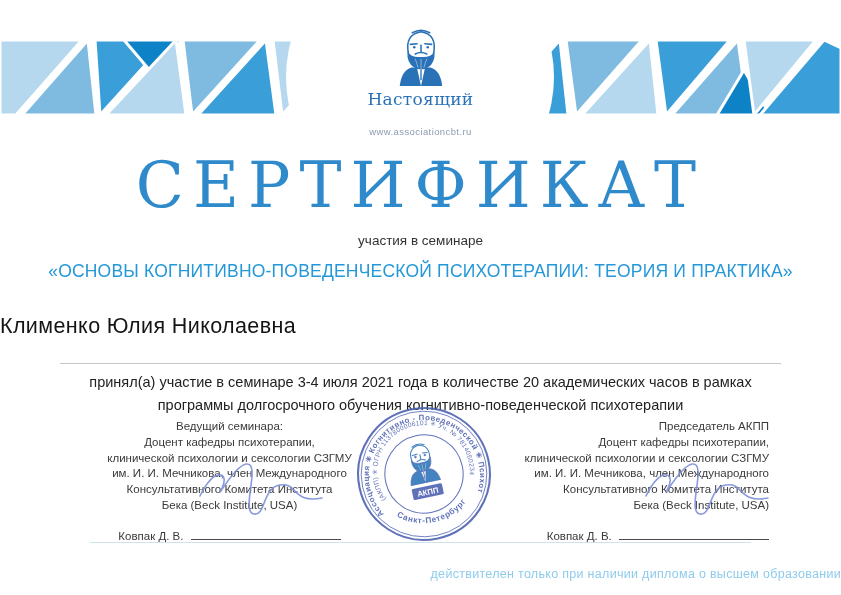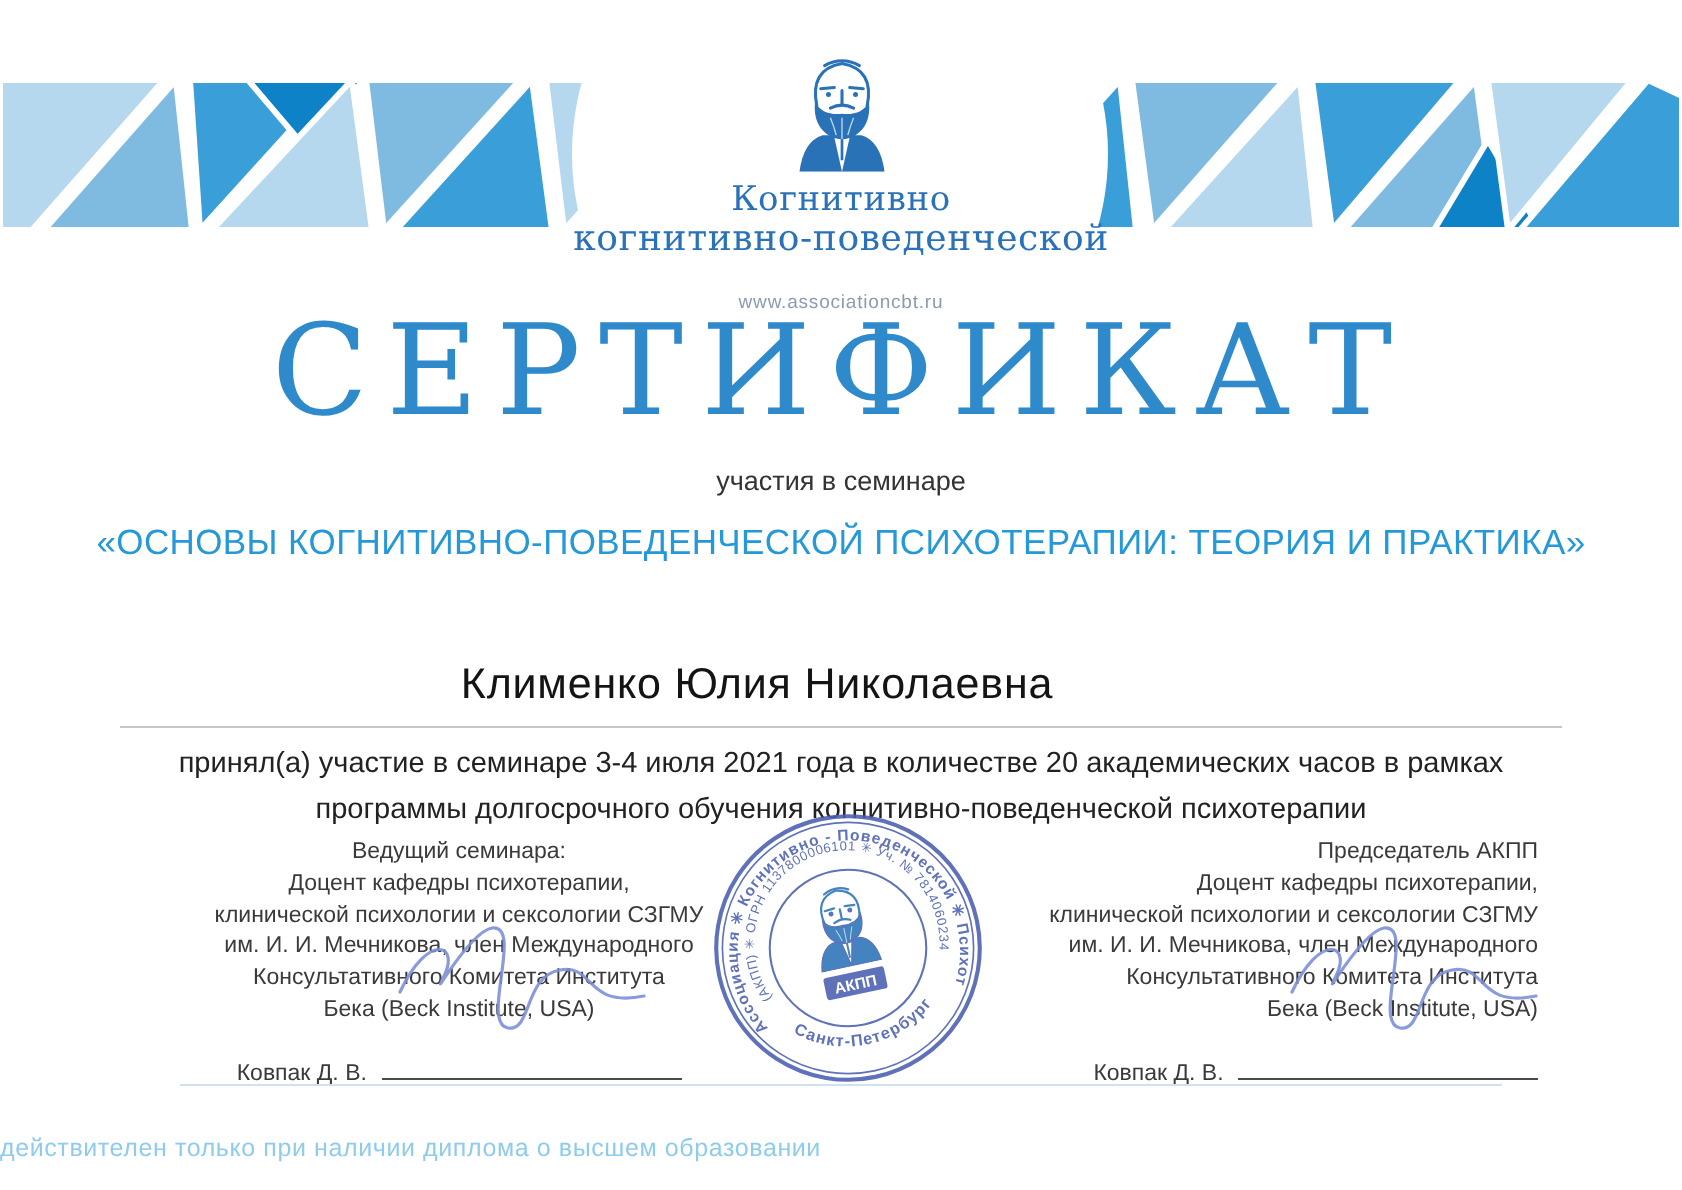--- a/index.html
+++ b/index.html
@@ -25,21 +25,21 @@
     font-size:63px;line-height:72px;letter-spacing:9px;color:#2f8acc;
   }
   .subtitle{position:absolute;left:0;top:233px;width:841px;text-align:center;
     font-size:13.5px;color:#333;}
   .seminar{
     position:absolute;left:0;top:261px;width:841px;text-align:center;
     font-size:17.5px;color:#2598d8;letter-spacing:.2px;
   }
   .confirm{position:absolute;left:0;top:305px;width:841px;text-align:center;
     font-size:14px;color:#333;}
-  .recipient{position:absolute;left:0;top:330px;width:757px;text-align:center;
+  .recipient{position:absolute;left:0;top:314px;width:757px;text-align:left;
     font-size:21.5px;color:#141414;letter-spacing:.4px;}
   .name-rule{position:absolute;left:60px;top:363px;width:721px;height:1px;background:#c6c6c6;}
   .participation{
     position:absolute;left:70px;top:371px;width:701px;text-align:center;
     font-size:14.5px;line-height:23px;color:#222;
   }
   
   .sig-block{position:absolute;top:419px;font-size:11.5px;line-height:15.8px;color:#3a3a3a;}
   .sig-left{left:97px;width:265px;text-align:center;}
   .sig-right{right:72px;width:285px;text-align:right;}
@@ -48,21 +48,21 @@
   .sig-line{display:inline-block;width:150px;border-bottom:1px solid #4a4a4a;height:11px;margin-left:4px;}
   .sig-scribble{position:absolute;pointer-events:none;}
   .sig-scribble.one{left:196px;top:458px;}
   .sig-scribble.two{left:642px;top:458px;}
   
   .seal{position:absolute;left:354px;top:404px;width:140px;height:140px;opacity:.88;}
   
   .foot-rule{position:absolute;left:90px;top:542px;width:661px;height:1px;background:#cfe2ef;}
   .foot-reg{position:absolute;left:0;top:550px;width:841px;text-align:center;
     font-size:9.8px;color:#3f9ad2;}
-  .foot-valid{position:absolute;left:0;top:567px;width:841px;text-align:left;
+  .foot-valid{position:absolute;left:0;top:567px;width:841px;text-align:right;
     font-size:12.5px;color:#8ecbed;letter-spacing:.3px;}
 </style>
 </head>
 <body>
 
 <div class="page">
 
   <svg width="0" height="0" style="position:absolute" aria-hidden="true">
     <defs>
       <symbol id="portrait-sym" viewBox="0 0 60 64">
@@ -112,22 +112,21 @@
       <polygon points="760,75 841,75 841,8 824,0" fill="#3a9fd8"></polygon>
     </g>
     <circle cx="420" cy="37" r="134" fill="#ffffff"></circle>
   </svg>
 
   <div class="logo">
     <svg class="portrait" viewBox="0 0 60 64">
       <use href="#portrait-sym"></use>
     </svg>
     <div class="assoc">
-      <div>Когнитивно</div>
-      <div class="l2">когнитивно-поведенческой</div>
+      <div>Настоящий</div>
     </div>
     <div class="site">www.associationcbt.ru</div>
   </div>
 
   <div class="cert-title">СЕРТИФИКАТ</div>
   <div class="subtitle">участия в семинаре</div>
 
   <div class="seminar">«ОСНОВЫ КОГНИТИВНО-ПОВЕДЕНЧЕСКОЙ ПСИХОТЕРАПИИ: ТЕОРИЯ И ПРАКТИКА»</div>
 
   <div class="recipient">Клименко Юлия Николаевна</div>

